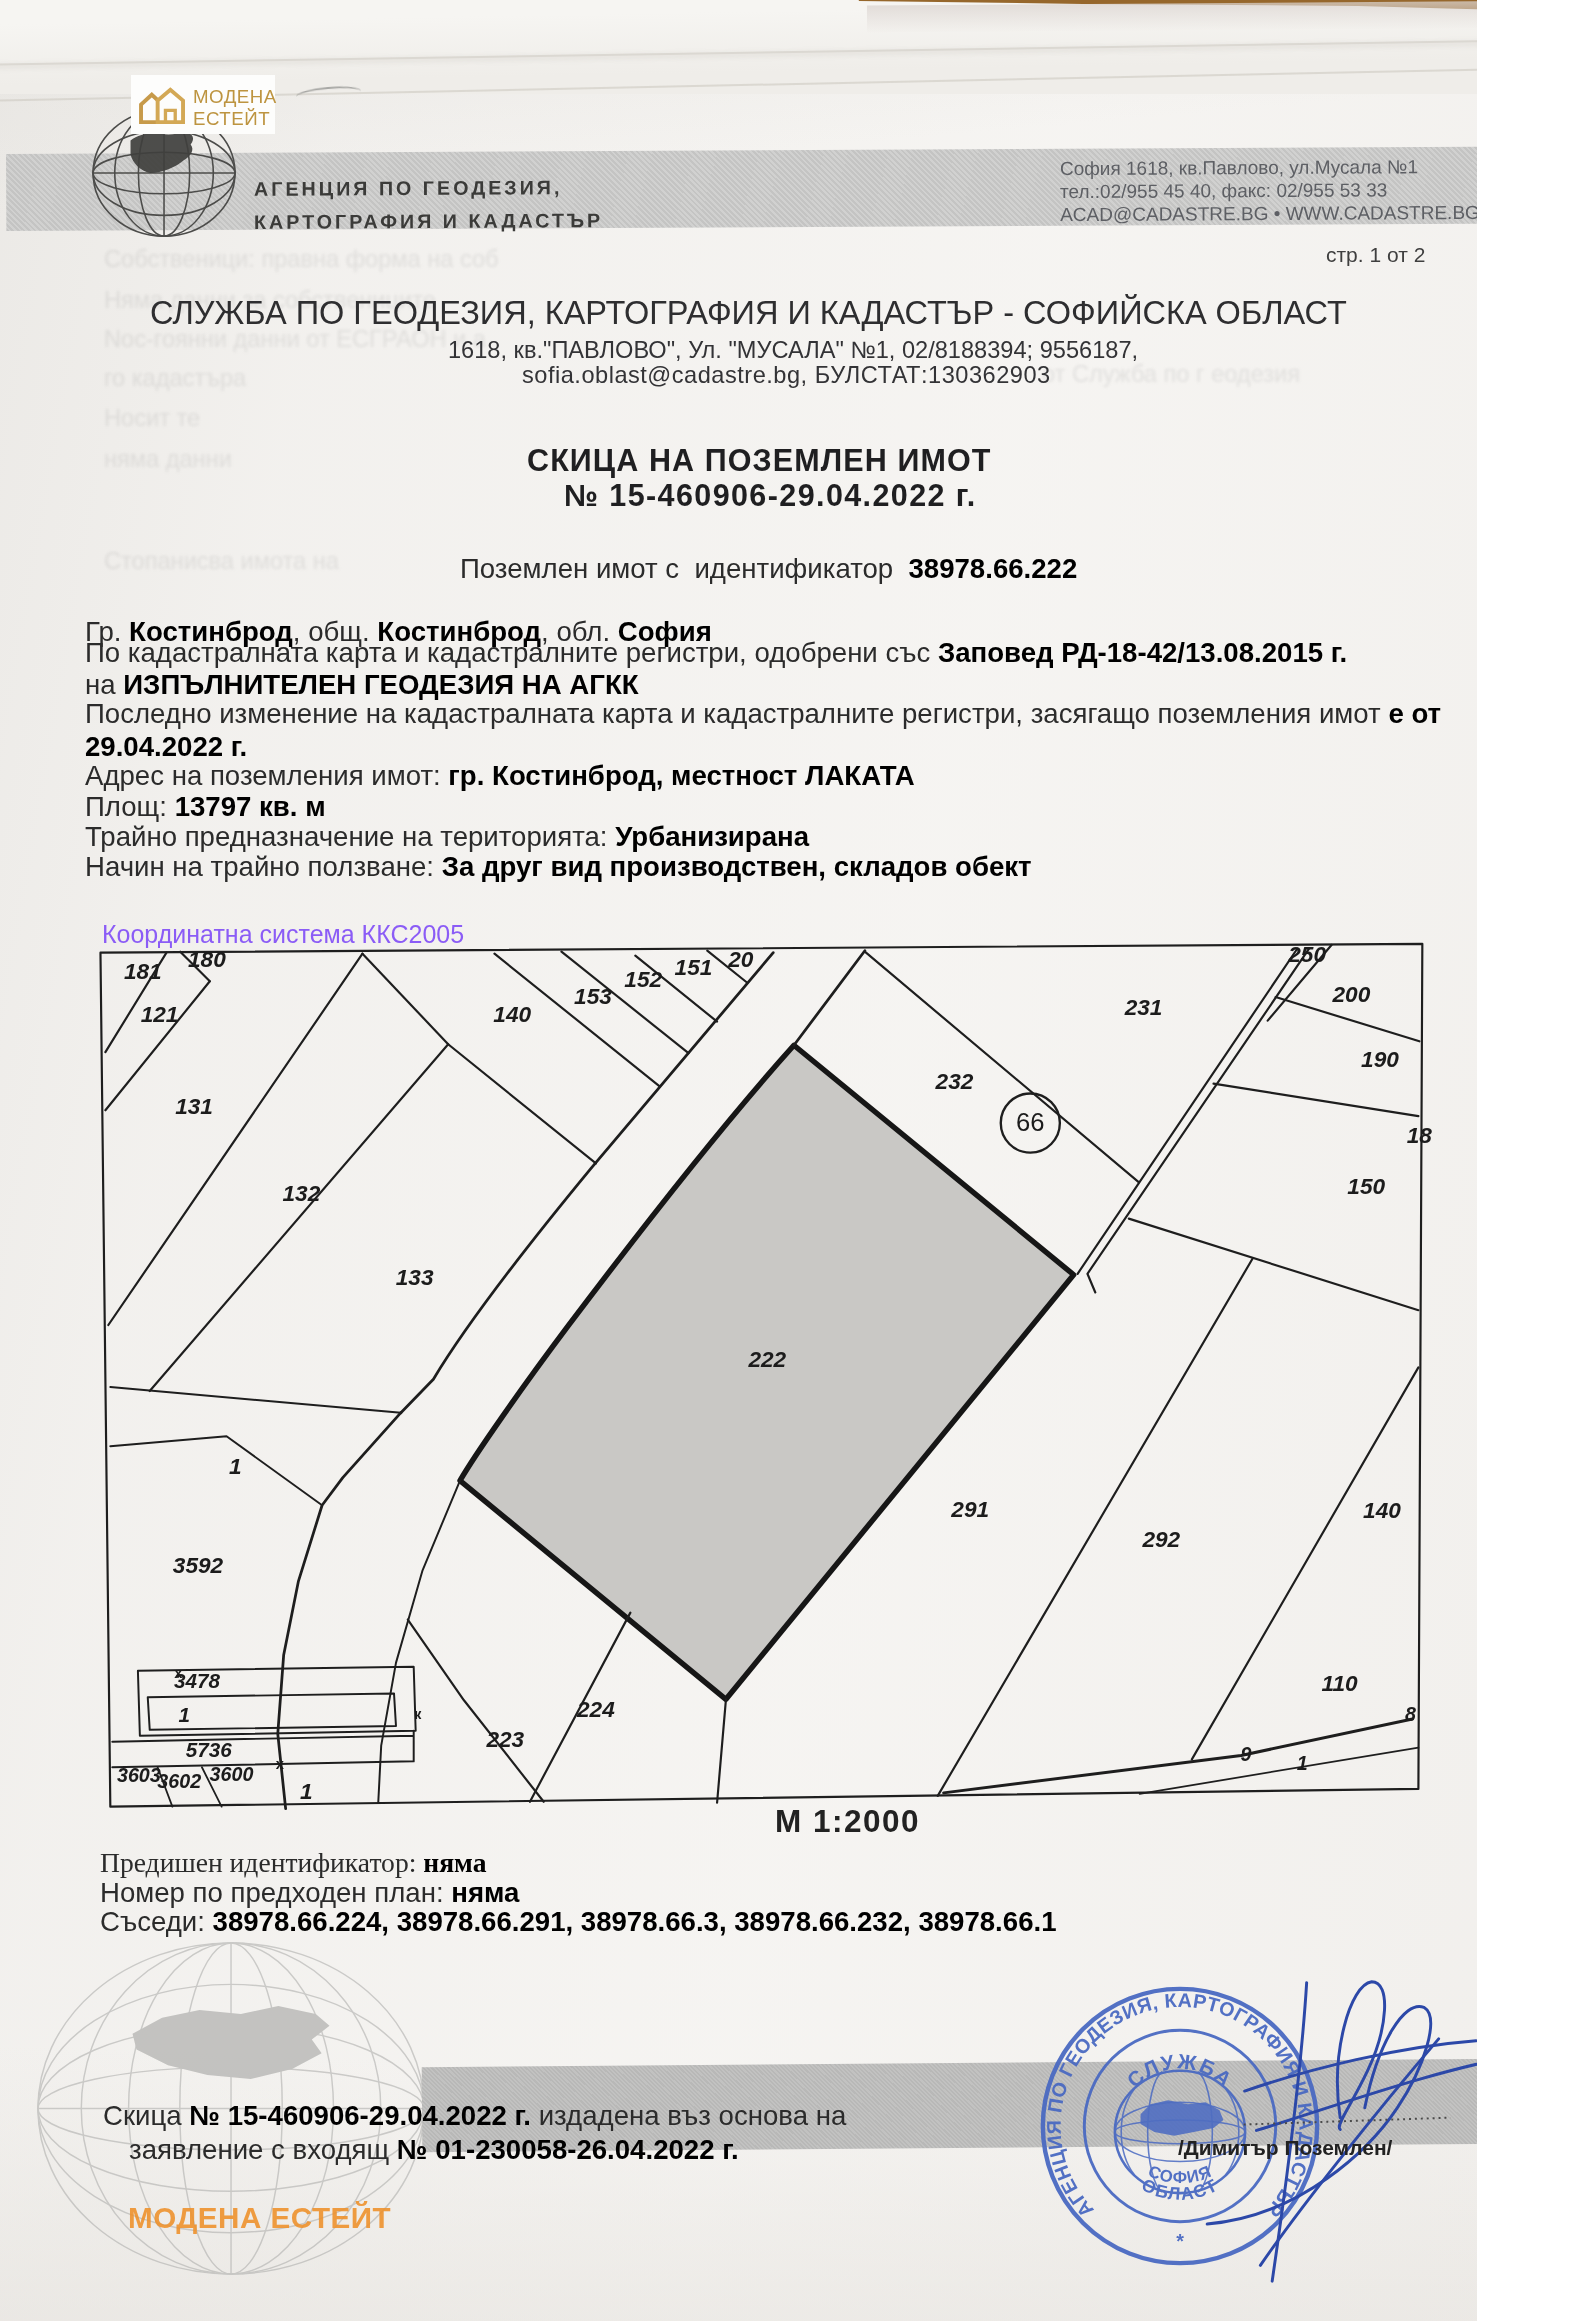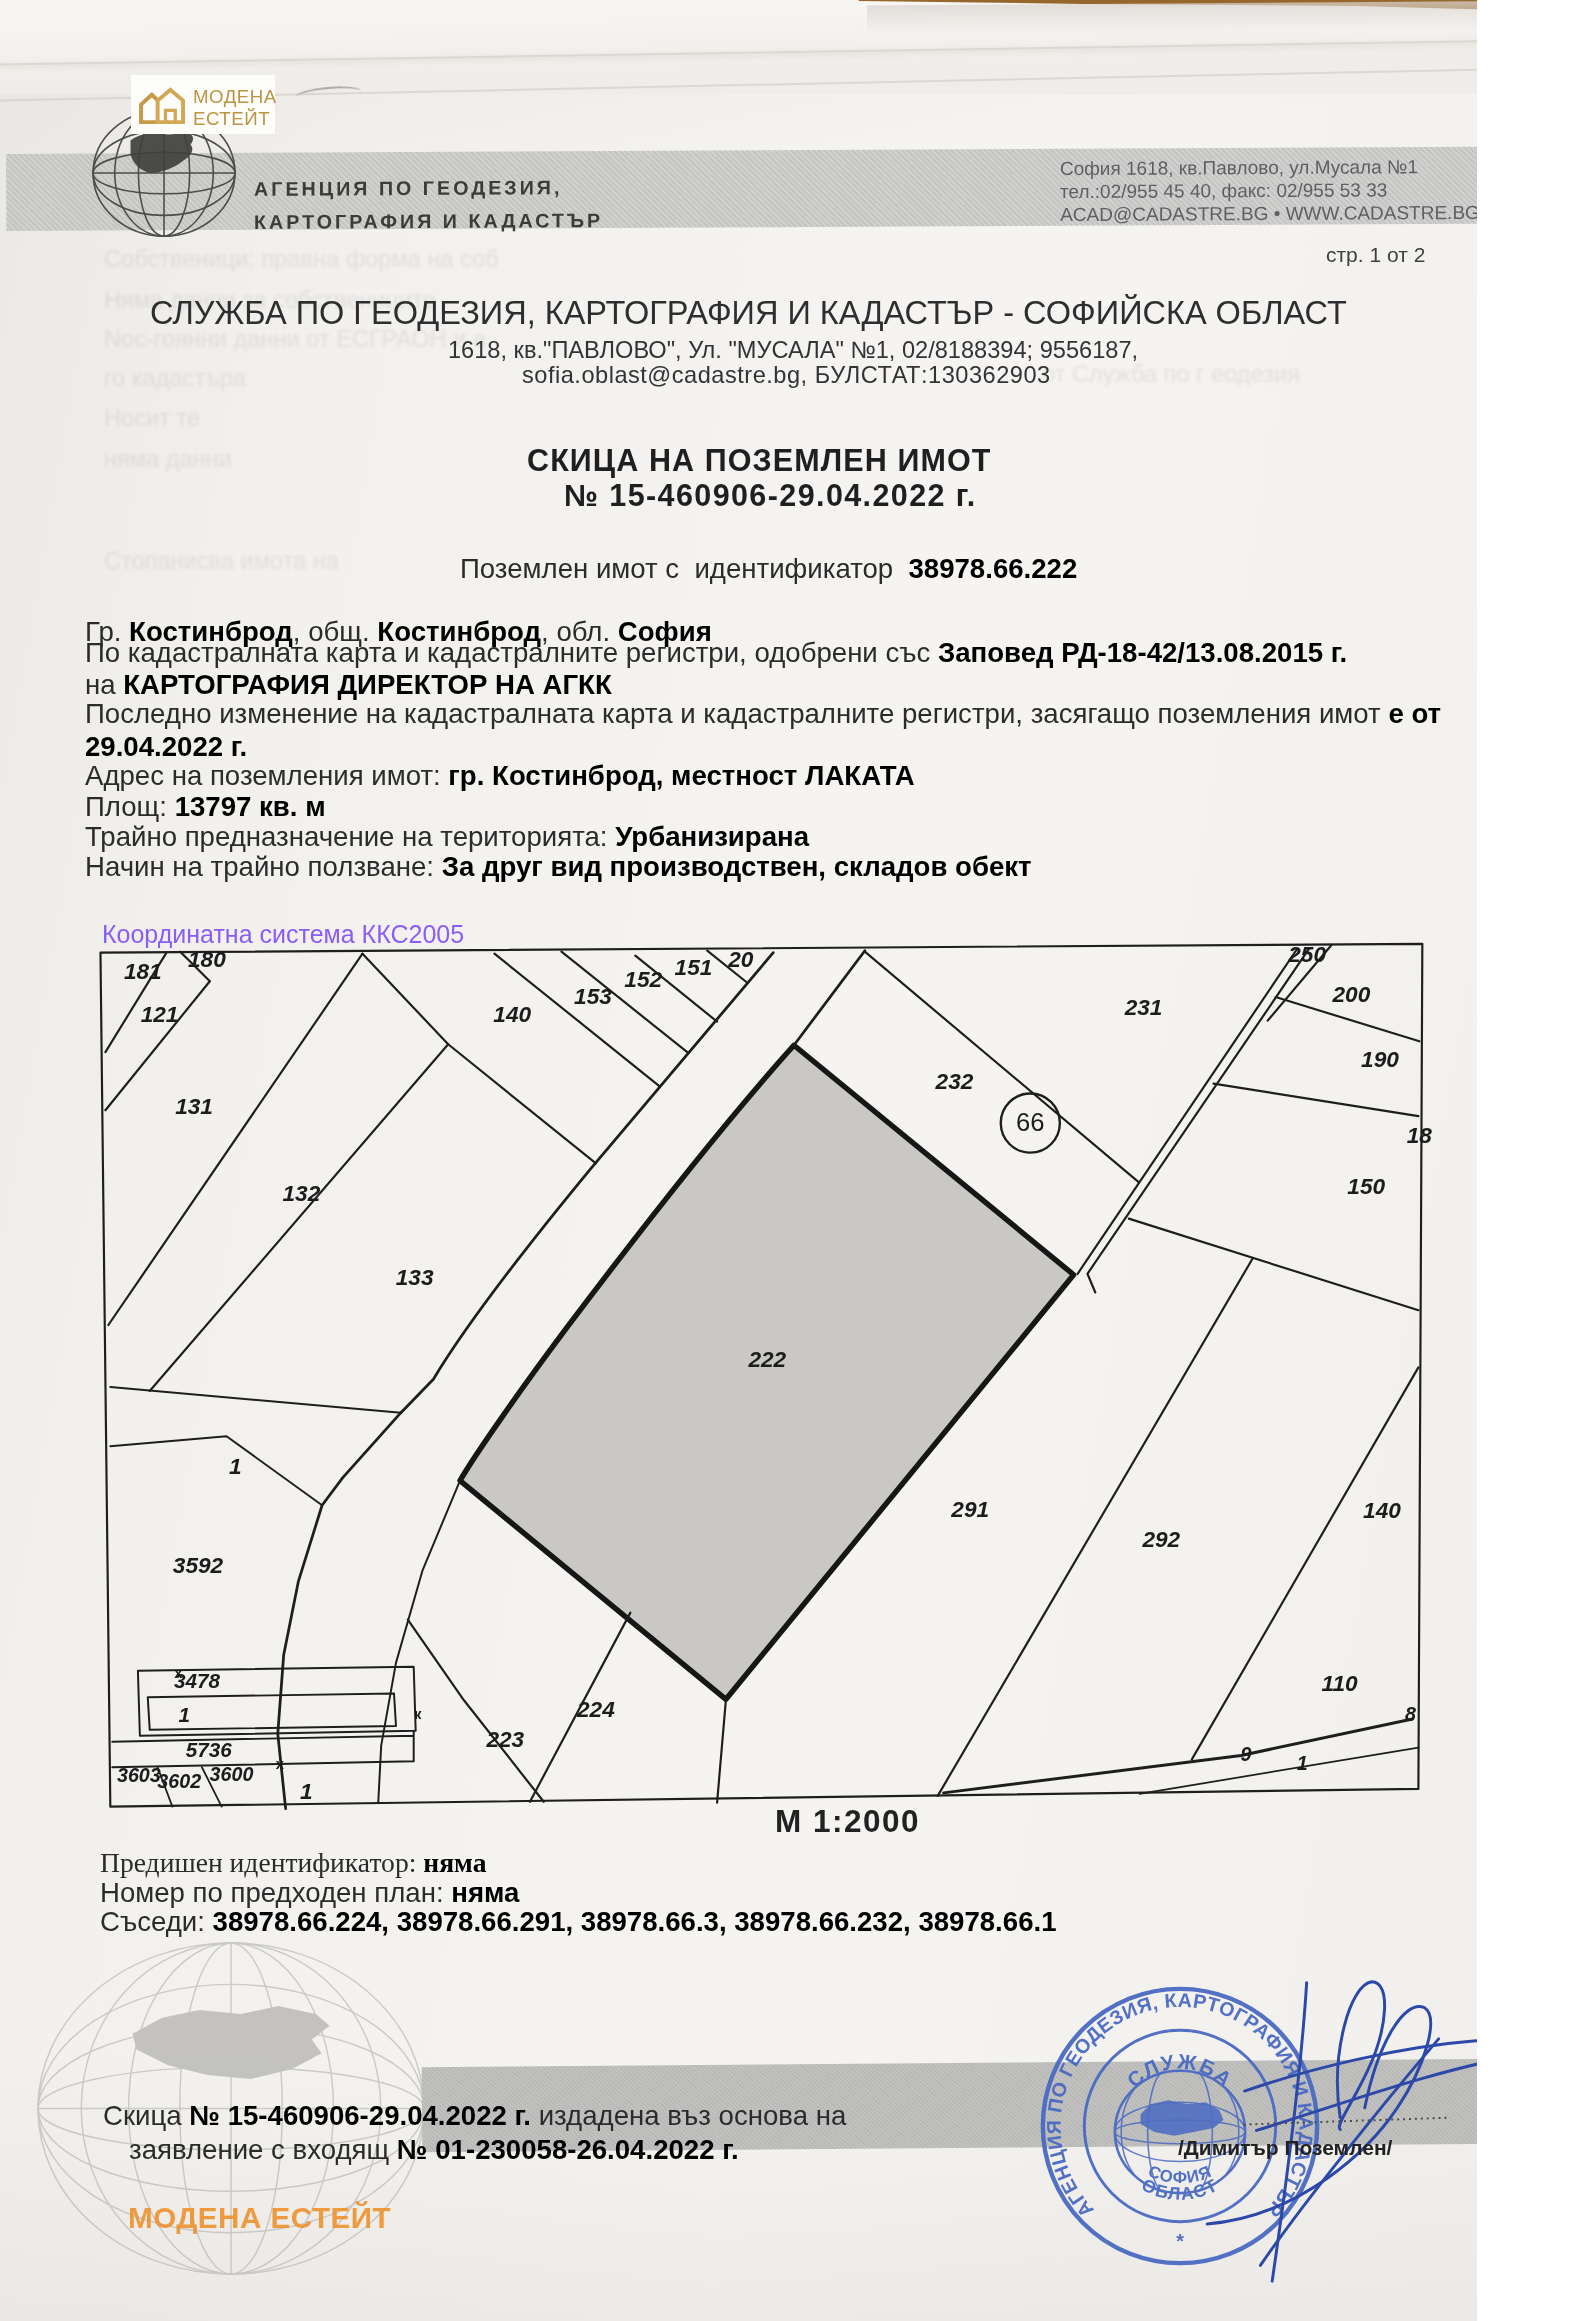--- a/index.html
+++ b/index.html
@@ -84,21 +84,21 @@
 
 <div class="abs" style="left:522px;top:362px;font-size:23.6px;color:#333336;letter-spacing:0.5px;">sofia.oblast@cadastre.bg, БУЛСТАТ:130362903</div>
 
 <div class="abs" style="left:527px;top:443px;font-size:30.5px;font-weight:bold;color:#1f1f21;letter-spacing:1.1px;">СКИЦА НА ПОЗЕМЛЕН ИМОТ</div>
 <div class="abs" style="left:564px;top:478px;font-size:30.5px;font-weight:bold;color:#1f1f21;letter-spacing:1.4px;">№ 15-460906-29.04.2022 г.</div>
 
 <div class="abs body" style="left:460px;top:554px;">Поземлен имот с&nbsp; идентификатор&nbsp; <b>38978.66.222</b></div>
 
 <div class="abs body" style="left:85px;top:605px;margin-top:12px;">Гр. <b>Костинброд</b>, общ. <b>Костинброд</b>, обл. <b>София</b></div>
 <div class="abs body" style="left:85px;top:638px;">По кадастралната карта и кадастралните регистри, одобрени със <b>Заповед РД-18-42/13.08.2015 г.</b></div>
-<div class="abs body" style="left:85px;top:670px;">на <b>КАРТОГРАФИЯ ДИРЕКТОР НА АГКК</b></div>
+<div class="abs body" style="left:85px;top:670px;">на <b>ИЗПЪЛНИТЕЛЕН ГЕОДЕЗИЯ НА АГКК</b></div>
 <div class="abs body" style="left:85px;top:699px;">Последно изменение на кадастралната карта и кадастралните регистри, засягащо поземления имот <b>е от</b></div>
 <div class="abs body" style="left:85px;top:732px;"><b>29.04.2022 г.</b></div>
 <div class="abs body" style="left:85px;top:761px;">Адрес на поземления имот: <b>гр. Костинброд, местност ЛАКАТА</b></div>
 <div class="abs body" style="left:85px;top:792px;">Площ: <b>13797 кв. м</b></div>
 <div class="abs body" style="left:85px;top:852px;">Начин на трайно ползване: <b>За друг вид производствен, складов обект</b></div>
 <div class="abs body" style="left:85px;top:822px;">Трайно предназначение на територията: <b>Урбанизирана</b></div>
 
 <div class="abs" style="left:102px;top:920px;font-size:25px;color:#8b5cf6;">Координатна система ККС2005</div>
 
 <svg class="abs" style="left:0;top:0;" width="1576" height="2322" viewBox="0 0 1600 2357">

